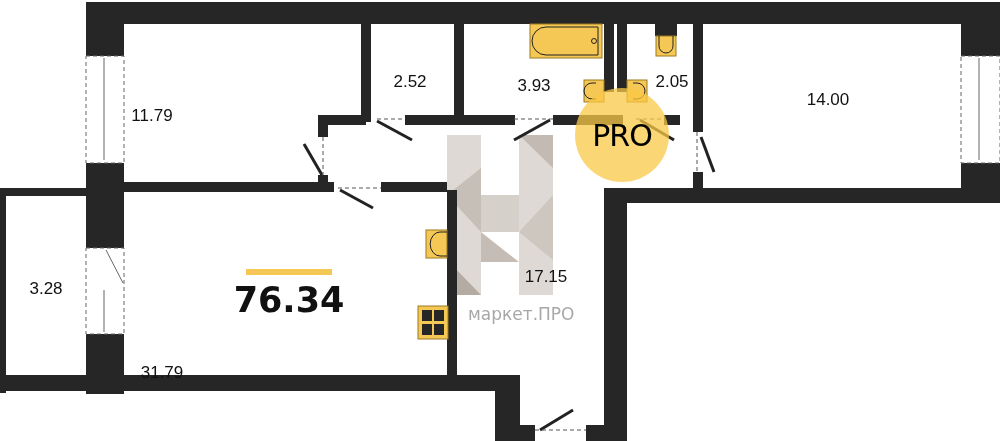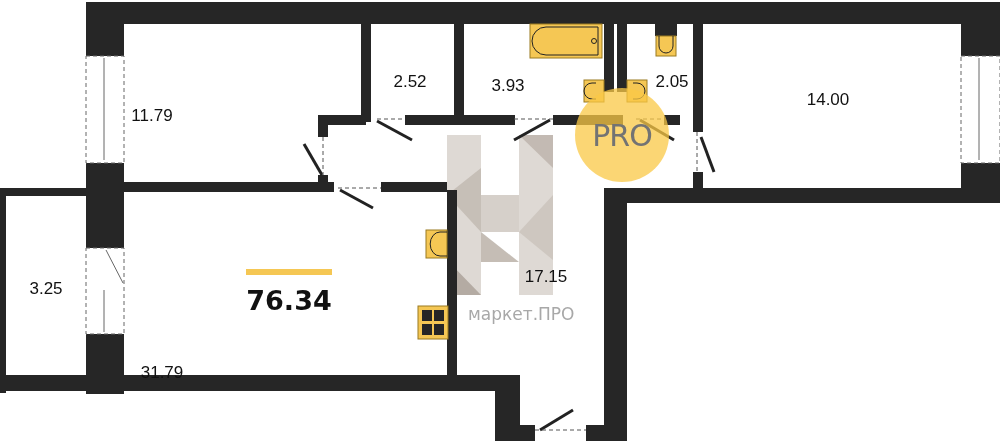--- a/index.html
+++ b/index.html
@@ -1,23 +1,23 @@
 <!DOCTYPE html>
 <html><head>
 <meta charset="utf-8">
 <style>
   html,body{margin:0;padding:0;background:#ffffff;}
   body{width:1000px;height:441px;overflow:hidden;position:relative;font-family:"DejaVu Sans","Liberation Sans",sans-serif;}
   #plan{position:absolute;left:0;top:0;width:1000px;height:441px;}
   .room-label{position:absolute;font-family:"Liberation Sans","DejaVu Sans",sans-serif;font-size:17px;color:#111;transform:translate(-50%,-50%);white-space:nowrap;text-align:center;}
-  .total-area{position:absolute;left:289px;top:300px;transform:translate(-50%,-50%);font-family:"DejaVu Sans",sans-serif;font-weight:bold;font-size:27px;color:#111;}
+  .total-area{position:absolute;left:289px;top:300px;transform:translate(-50%,-50%);font-family:"DejaVu Sans",sans-serif;font-weight:bold;font-size:35px;color:#111;}
   .total-bar{position:absolute;left:246px;top:269px;width:86px;height:6px;background:#f5c754;}
   .watermark-text{position:absolute;left:448px;top:314px;transform:translateY(-50%);font-family:"DejaVu Sans",sans-serif;font-size:17px;color:#a8a8a8;margin-left:20px;}
   .pro-badge{position:absolute;left:575px;top:88px;width:94px;height:94px;border-radius:50%;background:rgba(250,200,70,0.75);display:flex;align-items:center;justify-content:center;}
-  .pro-badge span{font-family:"DejaVu Sans",sans-serif;font-size:30px;color:#737373;letter-spacing:-1px;}
+  .pro-badge span{font-family:"DejaVu Sans",sans-serif;font-size:30px;color:#000000;letter-spacing:-1px;}
 </style>
 </head>
 <body>
 
 <svg id="plan" viewBox="0 0 1000 441" xmlns="http://www.w3.org/2000/svg">
 
   <g opacity="0.85">
     <rect x="447" y="135" width="34" height="160" fill="#d9d3cd"></rect>
     <rect x="519" y="135" width="34" height="160" fill="#d9d3cd"></rect>
     <polygon points="447,195 481,168 481,232" fill="#bdb4ab"></polygon>
@@ -140,23 +140,23 @@
     <rect x="434" y="324" width="10" height="11" fill="#262626"></rect>
   </g>
 </svg>
 
 <div class="pro-badge">
   <span>PRO</span>
 </div>
 
 <div class="room-label" style="left:152px;top:116px">11.79</div>
 <div class="room-label" style="left:410px;top:82px">2.52</div>
-<div class="room-label" style="left:508px;top:86px">3.93</div>
+<div class="room-label" style="left:534px;top:86px">3.93</div>
 <div class="room-label" style="left:672px;top:82px">2.05</div>
 <div class="room-label" style="left:828px;top:100px">14.00</div>
-<div class="room-label" style="left:46px;top:289px">3.25</div>
+<div class="room-label" style="left:46px;top:289px">3.28</div>
 <div class="room-label" style="left:162px;top:373px">31.79</div>
 <div class="room-label" style="left:546px;top:277px">17.15</div>
 
 <div class="total-bar"></div>
 <div class="total-area">76.34</div>
 
 <div class="watermark-text">маркет.ПРО</div>
 
 </body></html>

